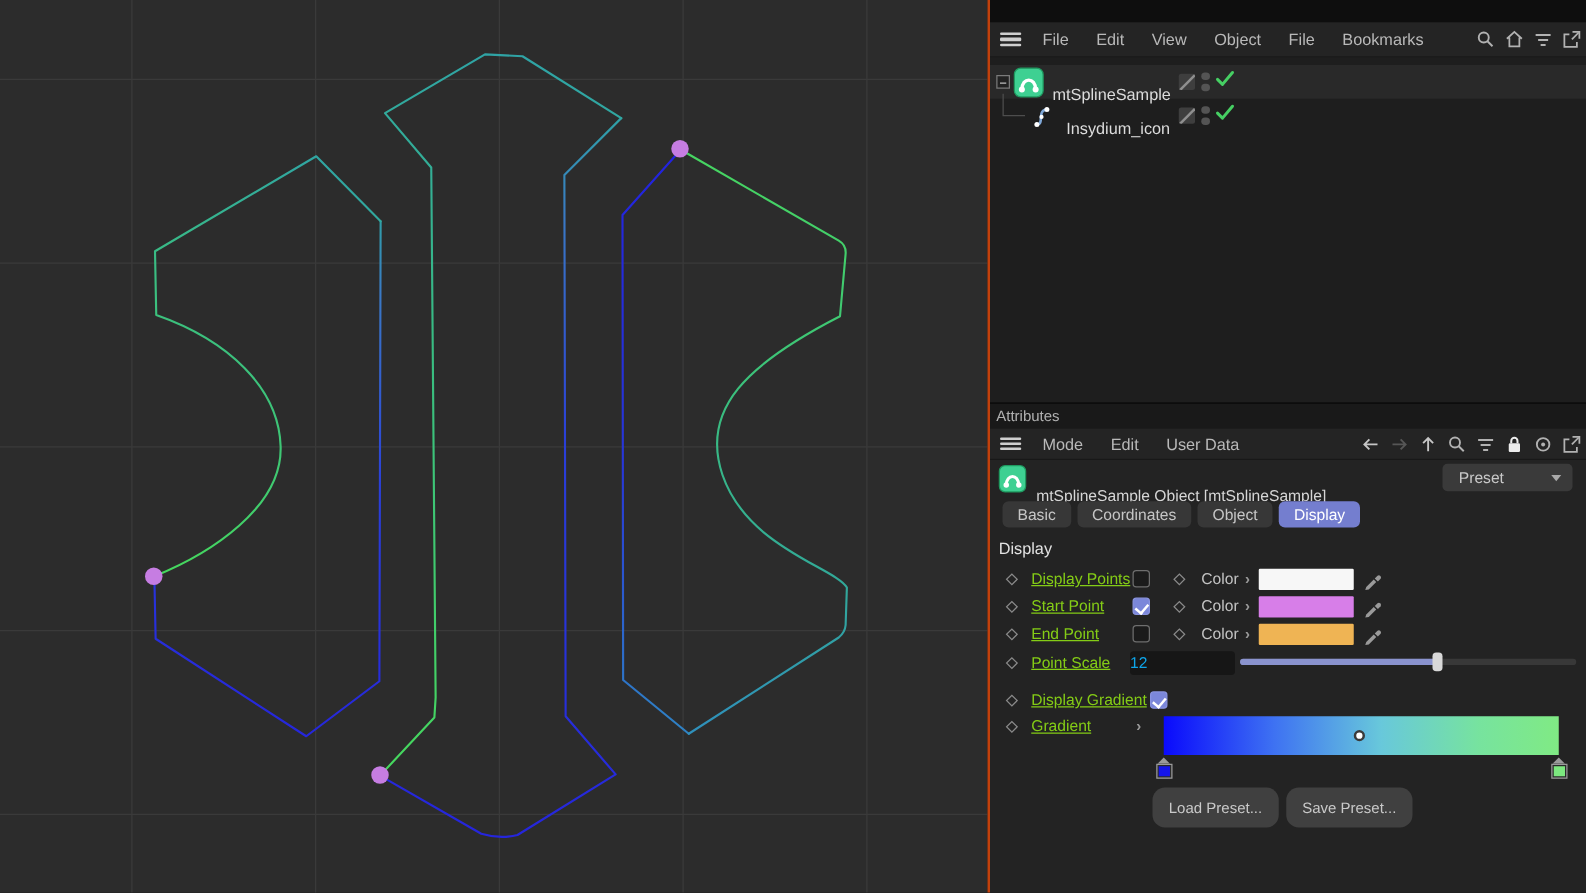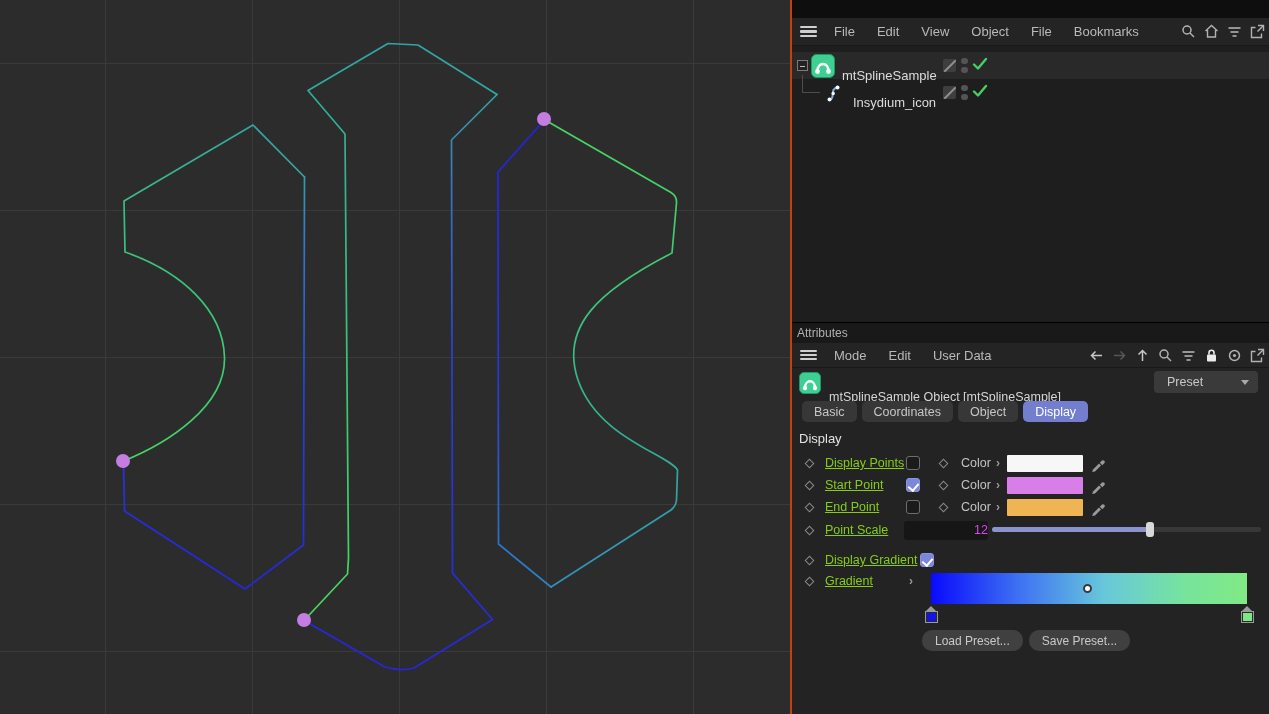--- a/index.html
+++ b/index.html
@@ -83,40 +83,40 @@
   .color-label { position:absolute; left:169px; color:#c3c3c3; font-size:12.5px; }
   .chev { position:absolute; left:204px; color:#9a9a9a; font-size:12px; font-weight:bold; }
   .swatch { position:absolute; left:215px; width:76px; height:17px; border-radius:1px; }
   .eyedropper { position:absolute; left:298px; width:17px; height:17px; }
 
   #row-display-points { top:129px; } #row-start-point { top:151px; }
   #row-end-point { top:173px; }     #row-point-scale { top:196px; }
   #row-display-gradient { top:226px; } #row-gradient-label { top:247px; }
 
   #ps-value { position:absolute; left:112px; top:1.5px; width:84px; height:19px; background:#161616;
-              border-radius:3px; color:#d946ef; font-size:12.5px; text-align:right; line-height:19px; }
+              border-radius:3px; color:#0ea5e9; font-size:12.5px; text-align:left; line-height:19px; }
   #ps-slider { position:absolute; left:200px; top:8px; width:269px; height:5px;
                background:#383838; border-radius:3px; }
   #ps-fill { position:absolute; left:0; top:0; height:5px; background:#8a93ce; border-radius:3px; }
   #ps-handle { position:absolute; top:-5px; width:8px; height:15px; background:#d8d8d8;
                border-radius:3px; }
 
   #dg-checkbox { left:128px; }
   #grad-chev { left:117px; }
   #gradient-bar { position:absolute; left:139px; top:250px; width:316px; height:31px; }
   #gradient-knob { position:absolute; top:11px; width:9px; height:9px; background:#fff;
                    border:2px solid #3a3a3a; border-radius:50%; }
   .grad-knot { position:absolute; top:283px; width:13px; height:17px; }
   .grad-knot .roof { width:0; height:0; margin-left:1.5px; border-left:5px solid transparent;
                      border-right:5px solid transparent; border-bottom:5px solid #9a9a9a; }
   .grad-knot .box { width:13px; height:12px; background:#2a2a2a; border:1px solid #9a9a9a; padding:1px; }
   .grad-knot .box div { width:9px; height:8px; }
 
   #preset-buttons { position:absolute; left:130px; top:307px; display:flex; gap:6px; }
-  .pill-btn { height:21px; background:#404040; border-radius:10px; color:#c9c9c9; font-size:12px;
+  .pill-btn { height:32px; background:#404040; border-radius:10px; color:#c9c9c9; font-size:12px;
               display:flex; align-items:center; padding:0 13px; cursor:default; }
 
   svg { overflow:visible; }
 </style>
 </head>
 <body>
 
 <div class="abs" id="viewport">
   <svg id="vp-svg" width="790" height="714" viewBox="0 0 790 714">
       <defs>

